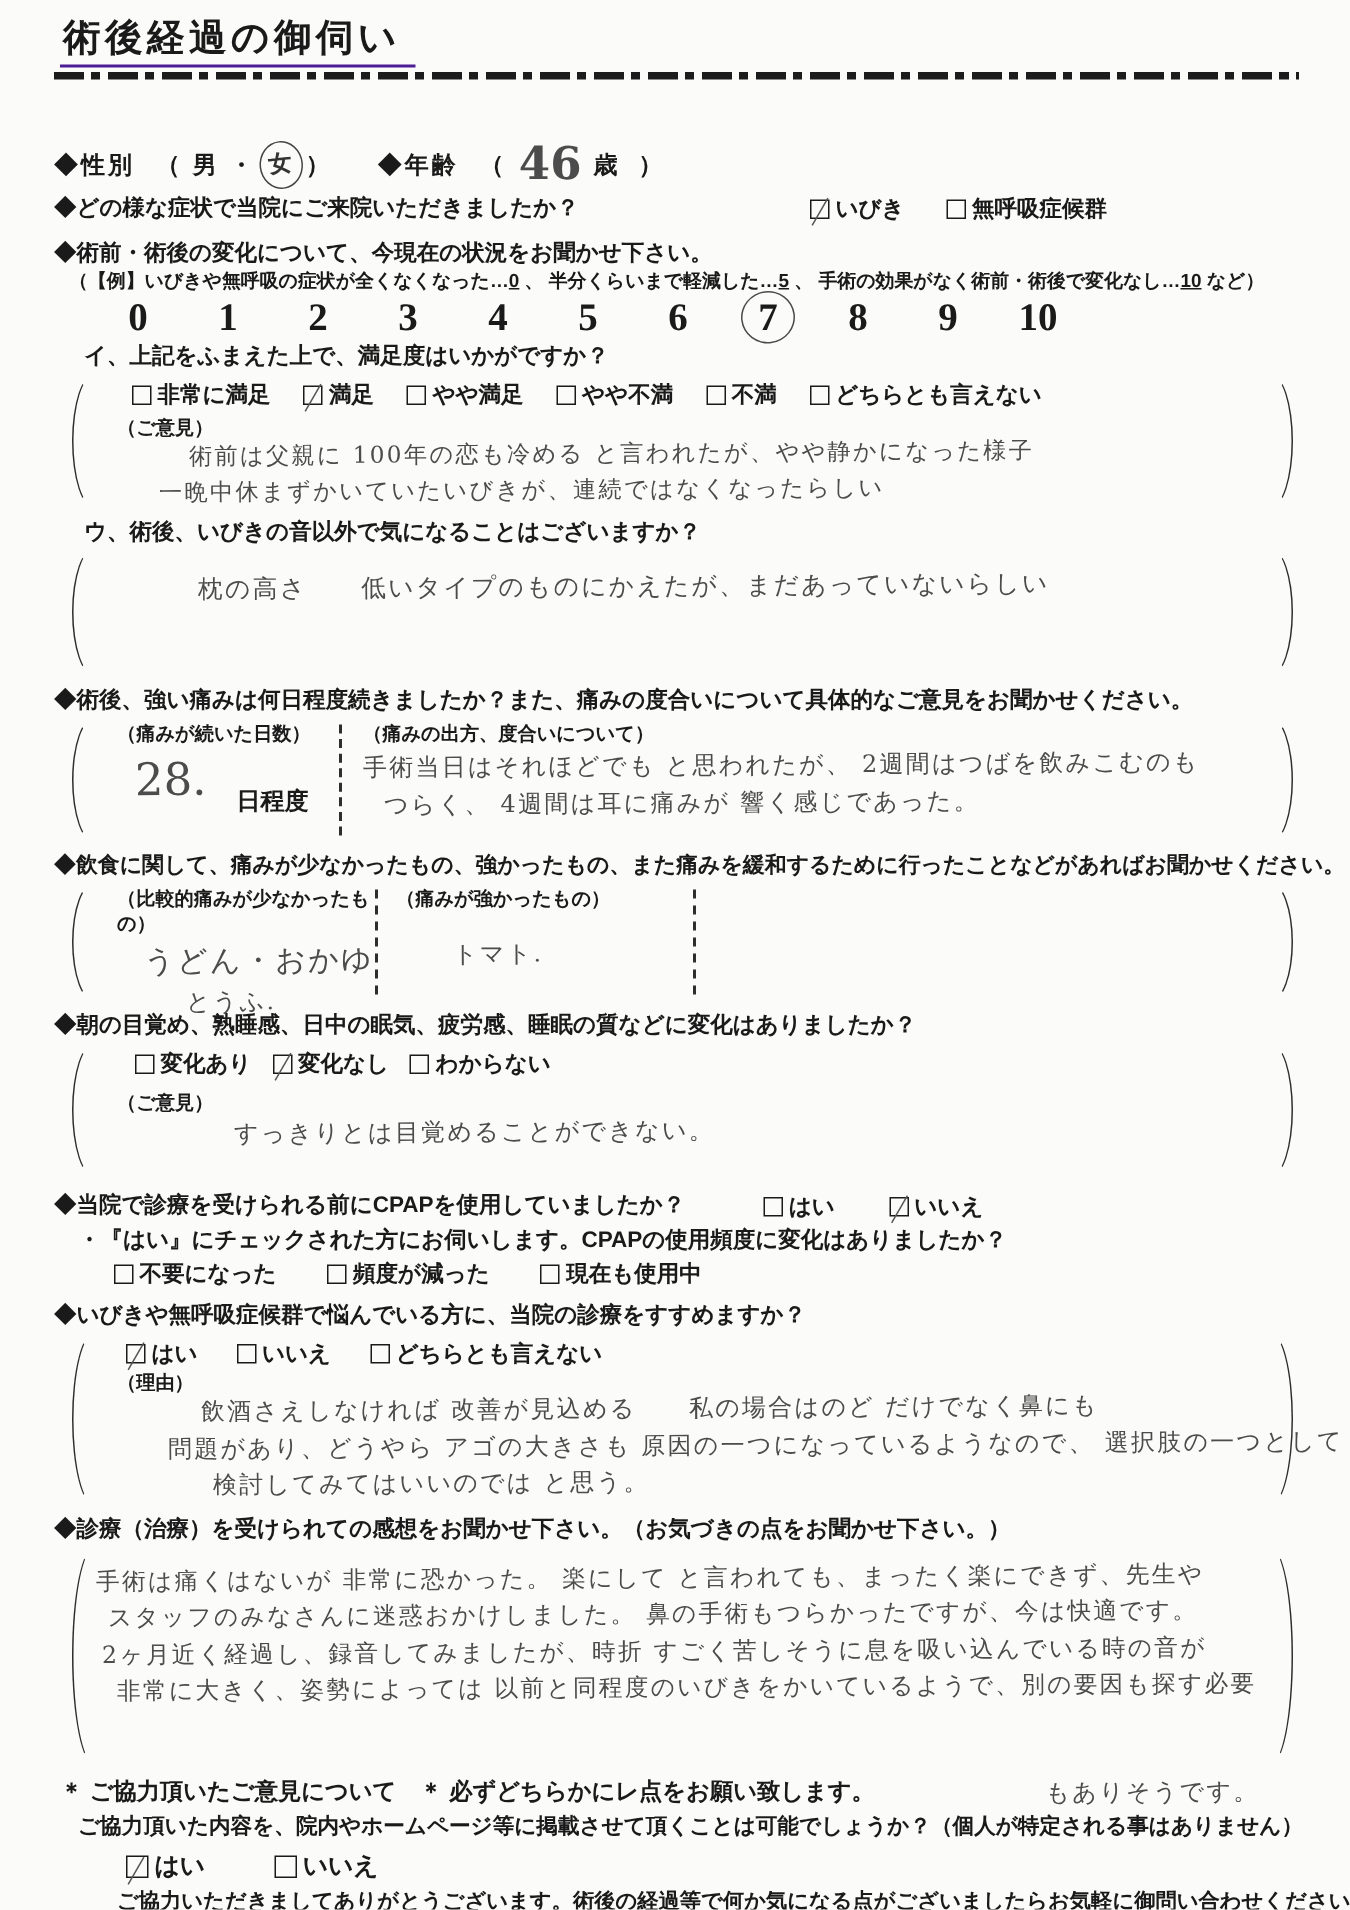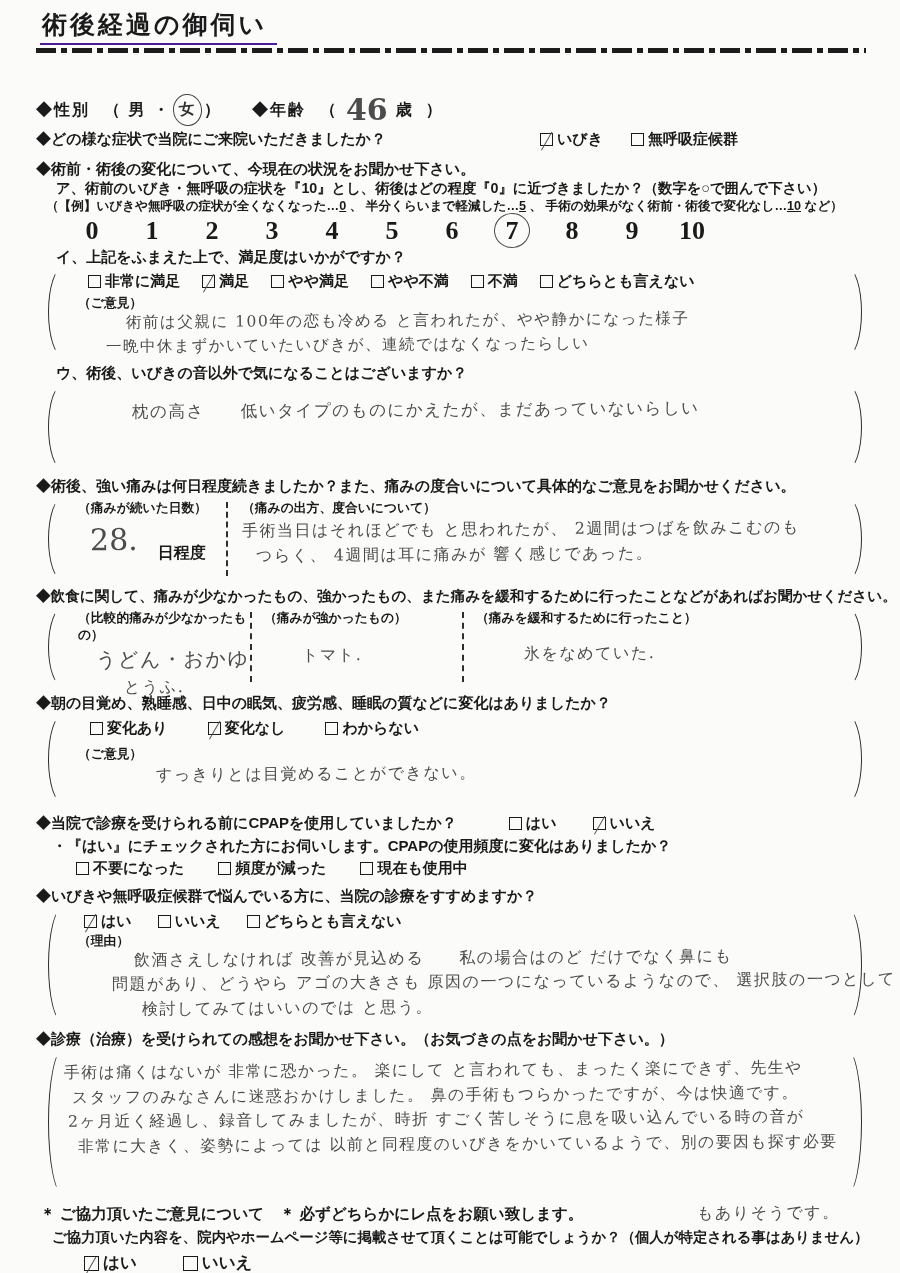--- a/index.html
+++ b/index.html
@@ -104,21 +104,20 @@
         <span>いびき</span>
       </span>
       <span class="opt">
         <span class="cb"></span>
         <span>無呼吸症候群</span>
       </span>
     </span>
   </div>
 
   <div class="h nowrap">◆術前・術後の変化について、今現在の状況をお聞かせ下さい。</div>
-  <div class="h sub nowrap" style="font-size:14.3px;">ア、術前のいびき・無呼吸の症状を『10』とし、術後はどの程度『0』に近づきましたか？（数字を○で囲んで下さい）</div>
   <div class="sub nowrap" style="font-size:12.6px;font-weight:bold;padding-left:10px;">
     <span>（【例】いびきや無呼吸の症状が全くなくなった…</span><span class="u">0</span><span> 、 半分くらいまで軽減した…</span><span class="u">5</span><span> 、 手術の効果がなく術前・術後で変化なし…</span><span class="u">10</span><span> など）</span>
   </div>
   <div class="scale">
     <span>0</span>
     <span>1</span>
     <span>2</span>
     <span>3</span>
     <span>4</span>
     <span>5</span>
@@ -195,30 +194,26 @@
         <div class="small">（比較的痛みが少なかったもの）</div>
         <div class="hw hw-line nowrap" style="padding-left:18px;font-size:20px;">うどん・おかゆ</div>
         <div class="hw hw-line nowrap" style="padding-left:46px;font-size:16px;">とうふ.</div>
       </div>
       <div class="vdash"></div>
       <div style="width:198px;flex:none;padding-left:12px;">
         <div class="small">（痛みが強かったもの）</div>
         <div class="hw hw-line nowrap" style="padding-left:38px;margin-top:16px;font-size:16px;">トマト.</div>
       </div>
       <div class="vdash"></div>
-      <div style="flex:1;padding-left:12px;">
-        <div class="small">（痛みを緩和するために行ったこと）</div>
-        <div class="hw hw-line nowrap" style="padding-left:48px;margin-top:14px;font-size:16px;">氷をなめていた.</div>
-      </div>
     </div>
   </div>
 
   <div class="h nowrap">◆朝の目覚め、熟睡感、日中の眠気、疲労感、睡眠の質などに変化はありましたか？</div>
   <div class="pbox" style="height:84px;">
-    <div style="display:flex;gap:40px;padding-left:12px;margin-top:2px;">
+    <div style="display:flex;gap:14px;padding-left:12px;margin-top:2px;">
       <span class="opt">
           <span class="cb"></span>
           <span>変化あり</span>
         </span>
       <span class="opt">
           <span class="cb checked"></span>
           <span>変化なし</span>
         </span>
       <span class="opt">
           <span class="cb"></span>

